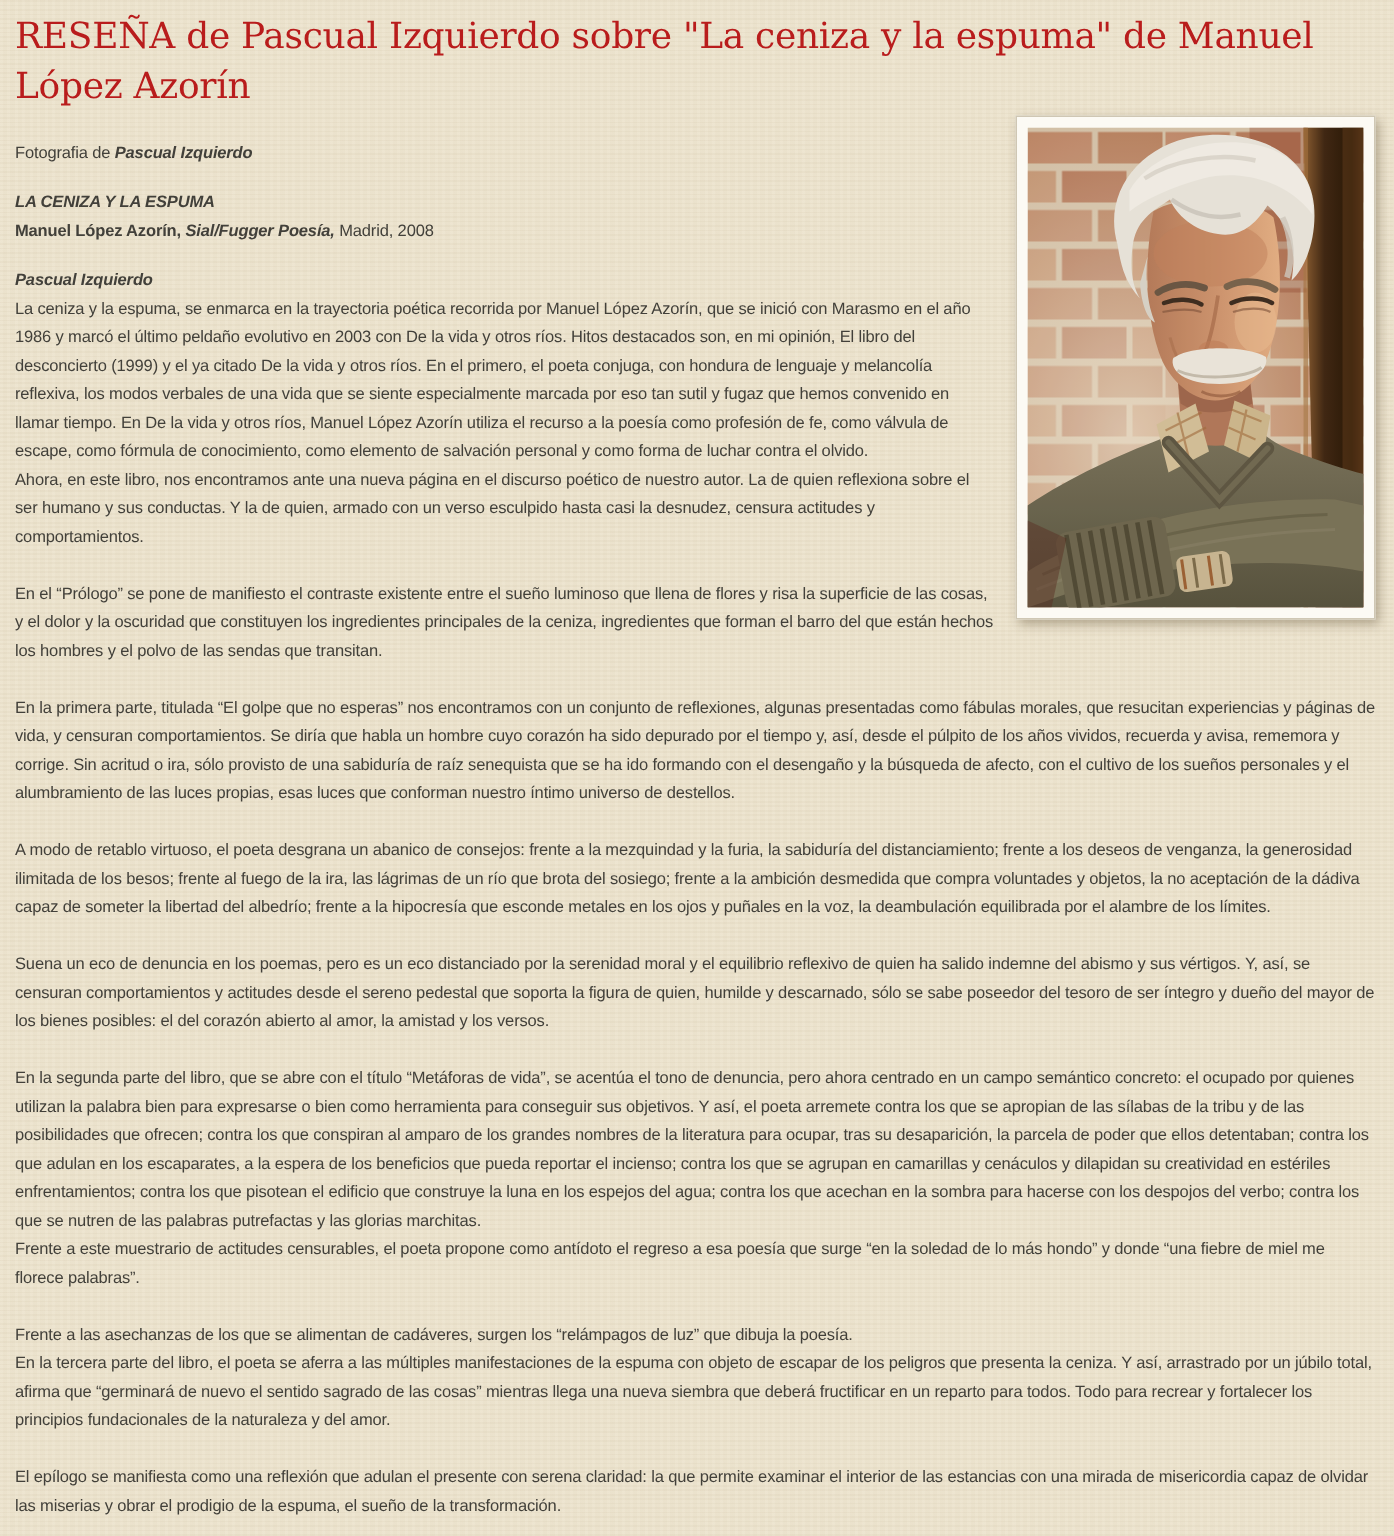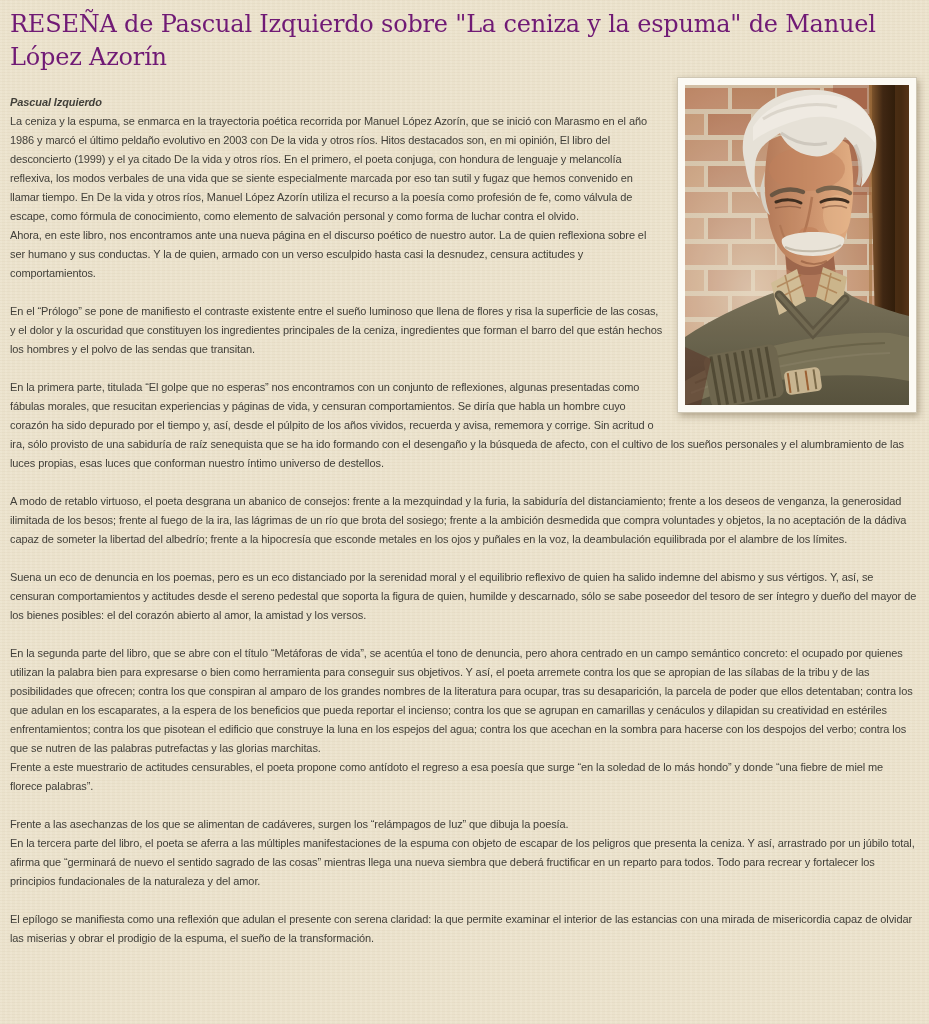--- a/index.html
+++ b/index.html
@@ -11,21 +11,21 @@
       repeating-linear-gradient(0deg, rgba(150,130,95,0.045) 0 1px, rgba(255,255,255,0.03) 1px 3px),
       repeating-linear-gradient(90deg, rgba(255,255,255,0.035) 0 2px, rgba(140,120,90,0.02) 2px 5px);
     font-family:"Liberation Sans", sans-serif;
     color:#42403a;
   }
   .page{padding:8px 12px 20px 10px;}
   h1{
     font-family:"DejaVu Serif", serif;
     font-weight:400;
     font-size:24px;line-height:33px;
-    color:#701a75;
+    color:#b91c1c;
     margin:0 0 19px 0;
     letter-spacing:-0.2px;
   }
   .meta-line{font-size:11px;line-height:19px;margin:0 0 14px 0;letter-spacing:-0.1px;}
   .para{font-size:11px;line-height:19px;margin:0 0 19px 0;letter-spacing:-0.1px;}
   .b{font-weight:bold;}
   .bi{font-weight:bold;font-style:italic;}
   figure.photo-frame{
     float:right;
     margin:-16px 0 18px 14px;
@@ -156,22 +156,24 @@
       <path d="M68,42 C84,14 132,2 164,15 C182,23 192,40 190,58 C172,34 140,28 117,34 C95,40 78,48 68,56 Z" fill="#f3f0ea"></path>
       <path d="M96,48 C110,58 126,62 142,58" stroke="#c9c5bd" stroke-width="3" fill="none" opacity="0.8"></path>
       <path d="M78,34 C96,22 128,16 152,22" stroke="#d8d4cc" stroke-width="3" fill="none" opacity="0.8"></path>
       <path d="M170,60 C176,72 177,88 173,100" stroke="#cfcbc2" stroke-width="4" fill="none" opacity="0.8"></path>
       <path d="M80,86 C78,102 80,118 85,130 C80,128 76,118 75,104 Z" fill="#d8d4cb"></path>
 
       <rect width="224" height="320" fill="#b08050" opacity="0.05"></rect>
     </svg>
   </figure>
 
+  <p class="meta-line"><span>Fotografia de </span><span class="bi">Pascual Izquierdo</span></p>
 
 
+  <p class="meta-line"><span class="bi">LA CENIZA Y LA ESPUMA</span><br><span class="b">Manuel López Azorín, </span><span class="bi">Sial/Fugger Poesía,</span><span> Madrid, 2008</span></p>
 
   <div>
 
     <p class="para"><span class="bi">Pascual Izquierdo</span><br><span>La ceniza y la espuma, se enmarca en la trayectoria poética recorrida por Manuel López Azorín, que se inició con Marasmo en el año 1986 y marcó el último peldaño evolutivo en 2003 con De la vida y otros ríos. Hitos destacados son, en mi opinión, El libro del desconcierto (1999) y el ya citado De la vida y otros ríos. En el primero, el poeta conjuga, con hondura de lenguaje y melancolía reflexiva, los modos verbales de una vida que se siente especialmente marcada por eso tan sutil y fugaz que hemos convenido en llamar tiempo. En De la vida y otros ríos, Manuel López Azorín utiliza el recurso a la poesía como profesión de fe, como válvula de escape, como fórmula de conocimiento, como elemento de salvación personal y como forma de luchar contra el olvido.</span><br><span>Ahora, en este libro, nos encontramos ante una nueva página en el discurso poético de nuestro autor. La de quien reflexiona sobre el ser humano y sus conductas. Y la de quien, armado con un verso esculpido hasta casi la desnudez, censura actitudes y comportamientos.</span></p>
 
     <p class="para"><span>En el “Prólogo” se pone de manifiesto el contraste existente entre el sueño luminoso que llena de flores y risa la superficie de las cosas, y el dolor y la oscuridad que constituyen los ingredientes principales de la ceniza, ingredientes que forman el barro del que están hechos los hombres y el polvo de las sendas que transitan.</span></p>
 
     <p class="para"><span>En la primera parte, titulada “El golpe que no esperas” nos encontramos con un conjunto de reflexiones, algunas presentadas como fábulas morales, que resucitan experiencias y páginas de vida, y censuran comportamientos. Se diría que habla un hombre cuyo corazón ha sido depurado por el tiempo y, así, desde el púlpito de los años vividos, recuerda y avisa, rememora y corrige. Sin acritud o ira, sólo provisto de una sabiduría de raíz senequista que se ha ido formando con el desengaño y la búsqueda de afecto, con el cultivo de los sueños personales y el alumbramiento de las luces propias, esas luces que conforman nuestro íntimo universo de destellos.</span></p>
 
     <p class="para"><span>A modo de retablo virtuoso, el poeta desgrana un abanico de consejos: frente a la mezquindad y la furia, la sabiduría del distanciamiento; frente a los deseos de venganza, la generosidad ilimitada de los besos; frente al fuego de la ira, las lágrimas de un río que brota del sosiego; frente a la ambición desmedida que compra voluntades y objetos, la no aceptación de la dádiva capaz de someter la libertad del albedrío; frente a la hipocresía que esconde metales en los ojos y puñales en la voz, la deambulación equilibrada por el alambre de los límites.</span></p>

